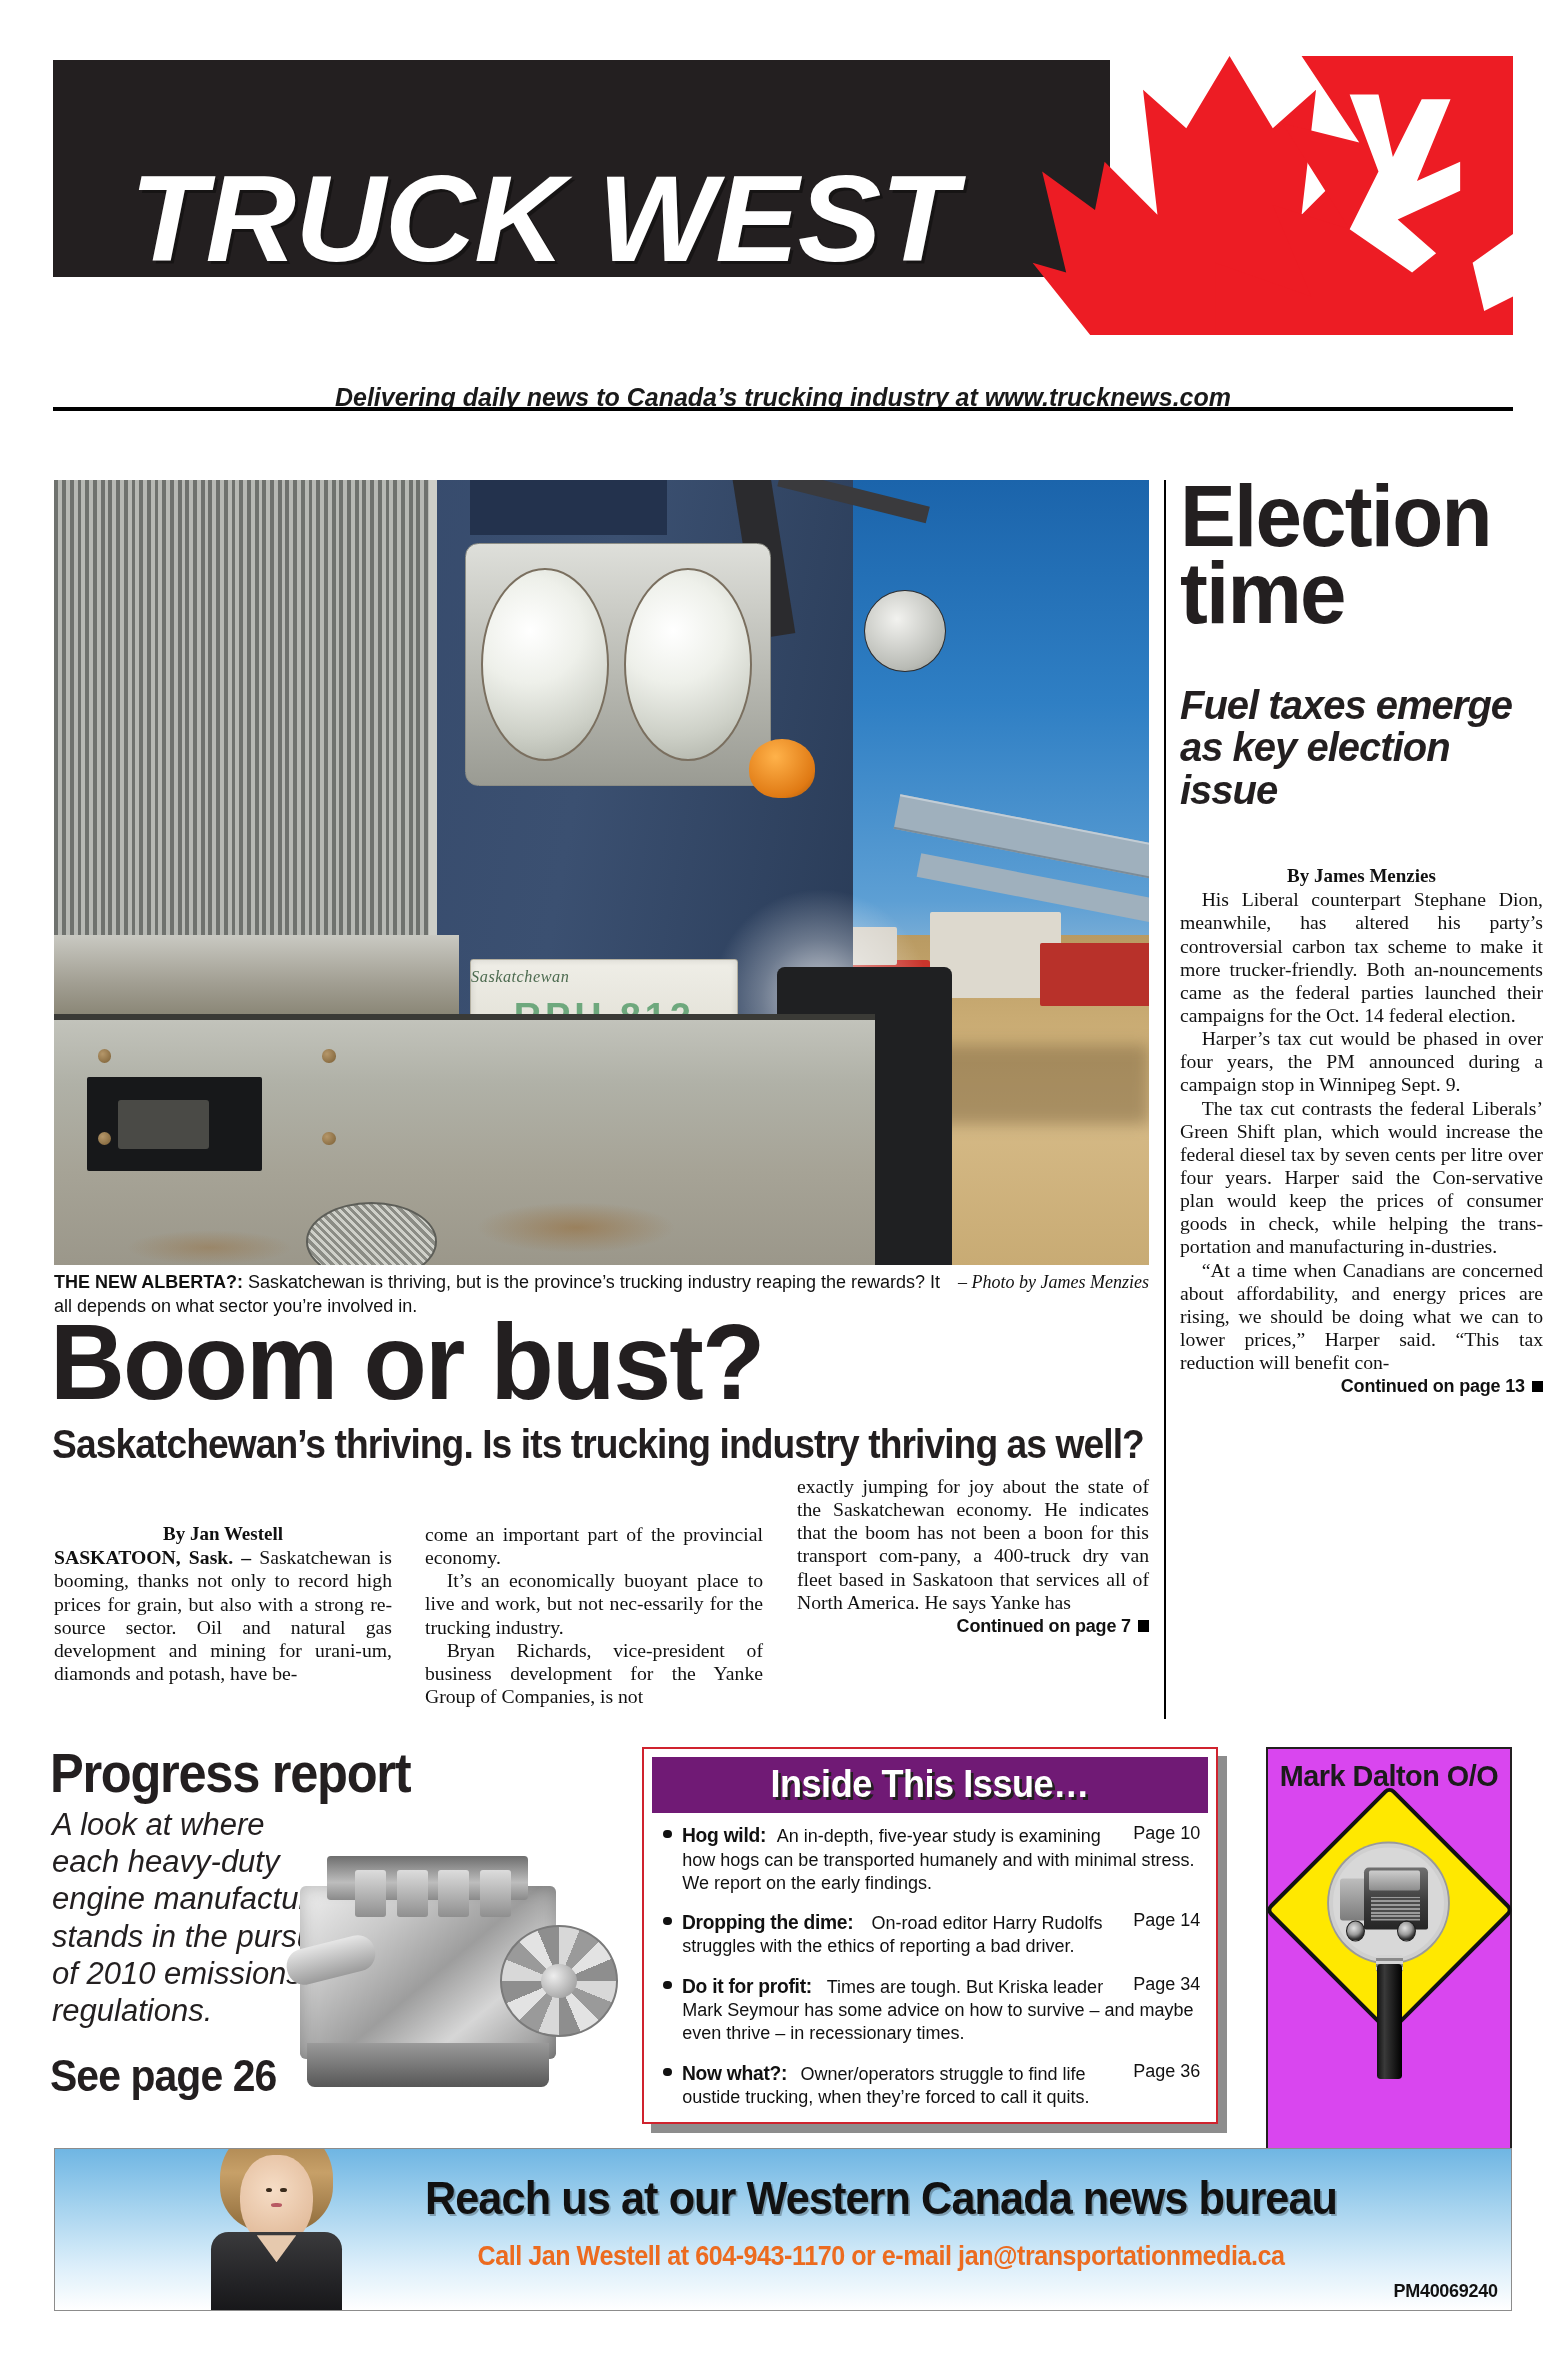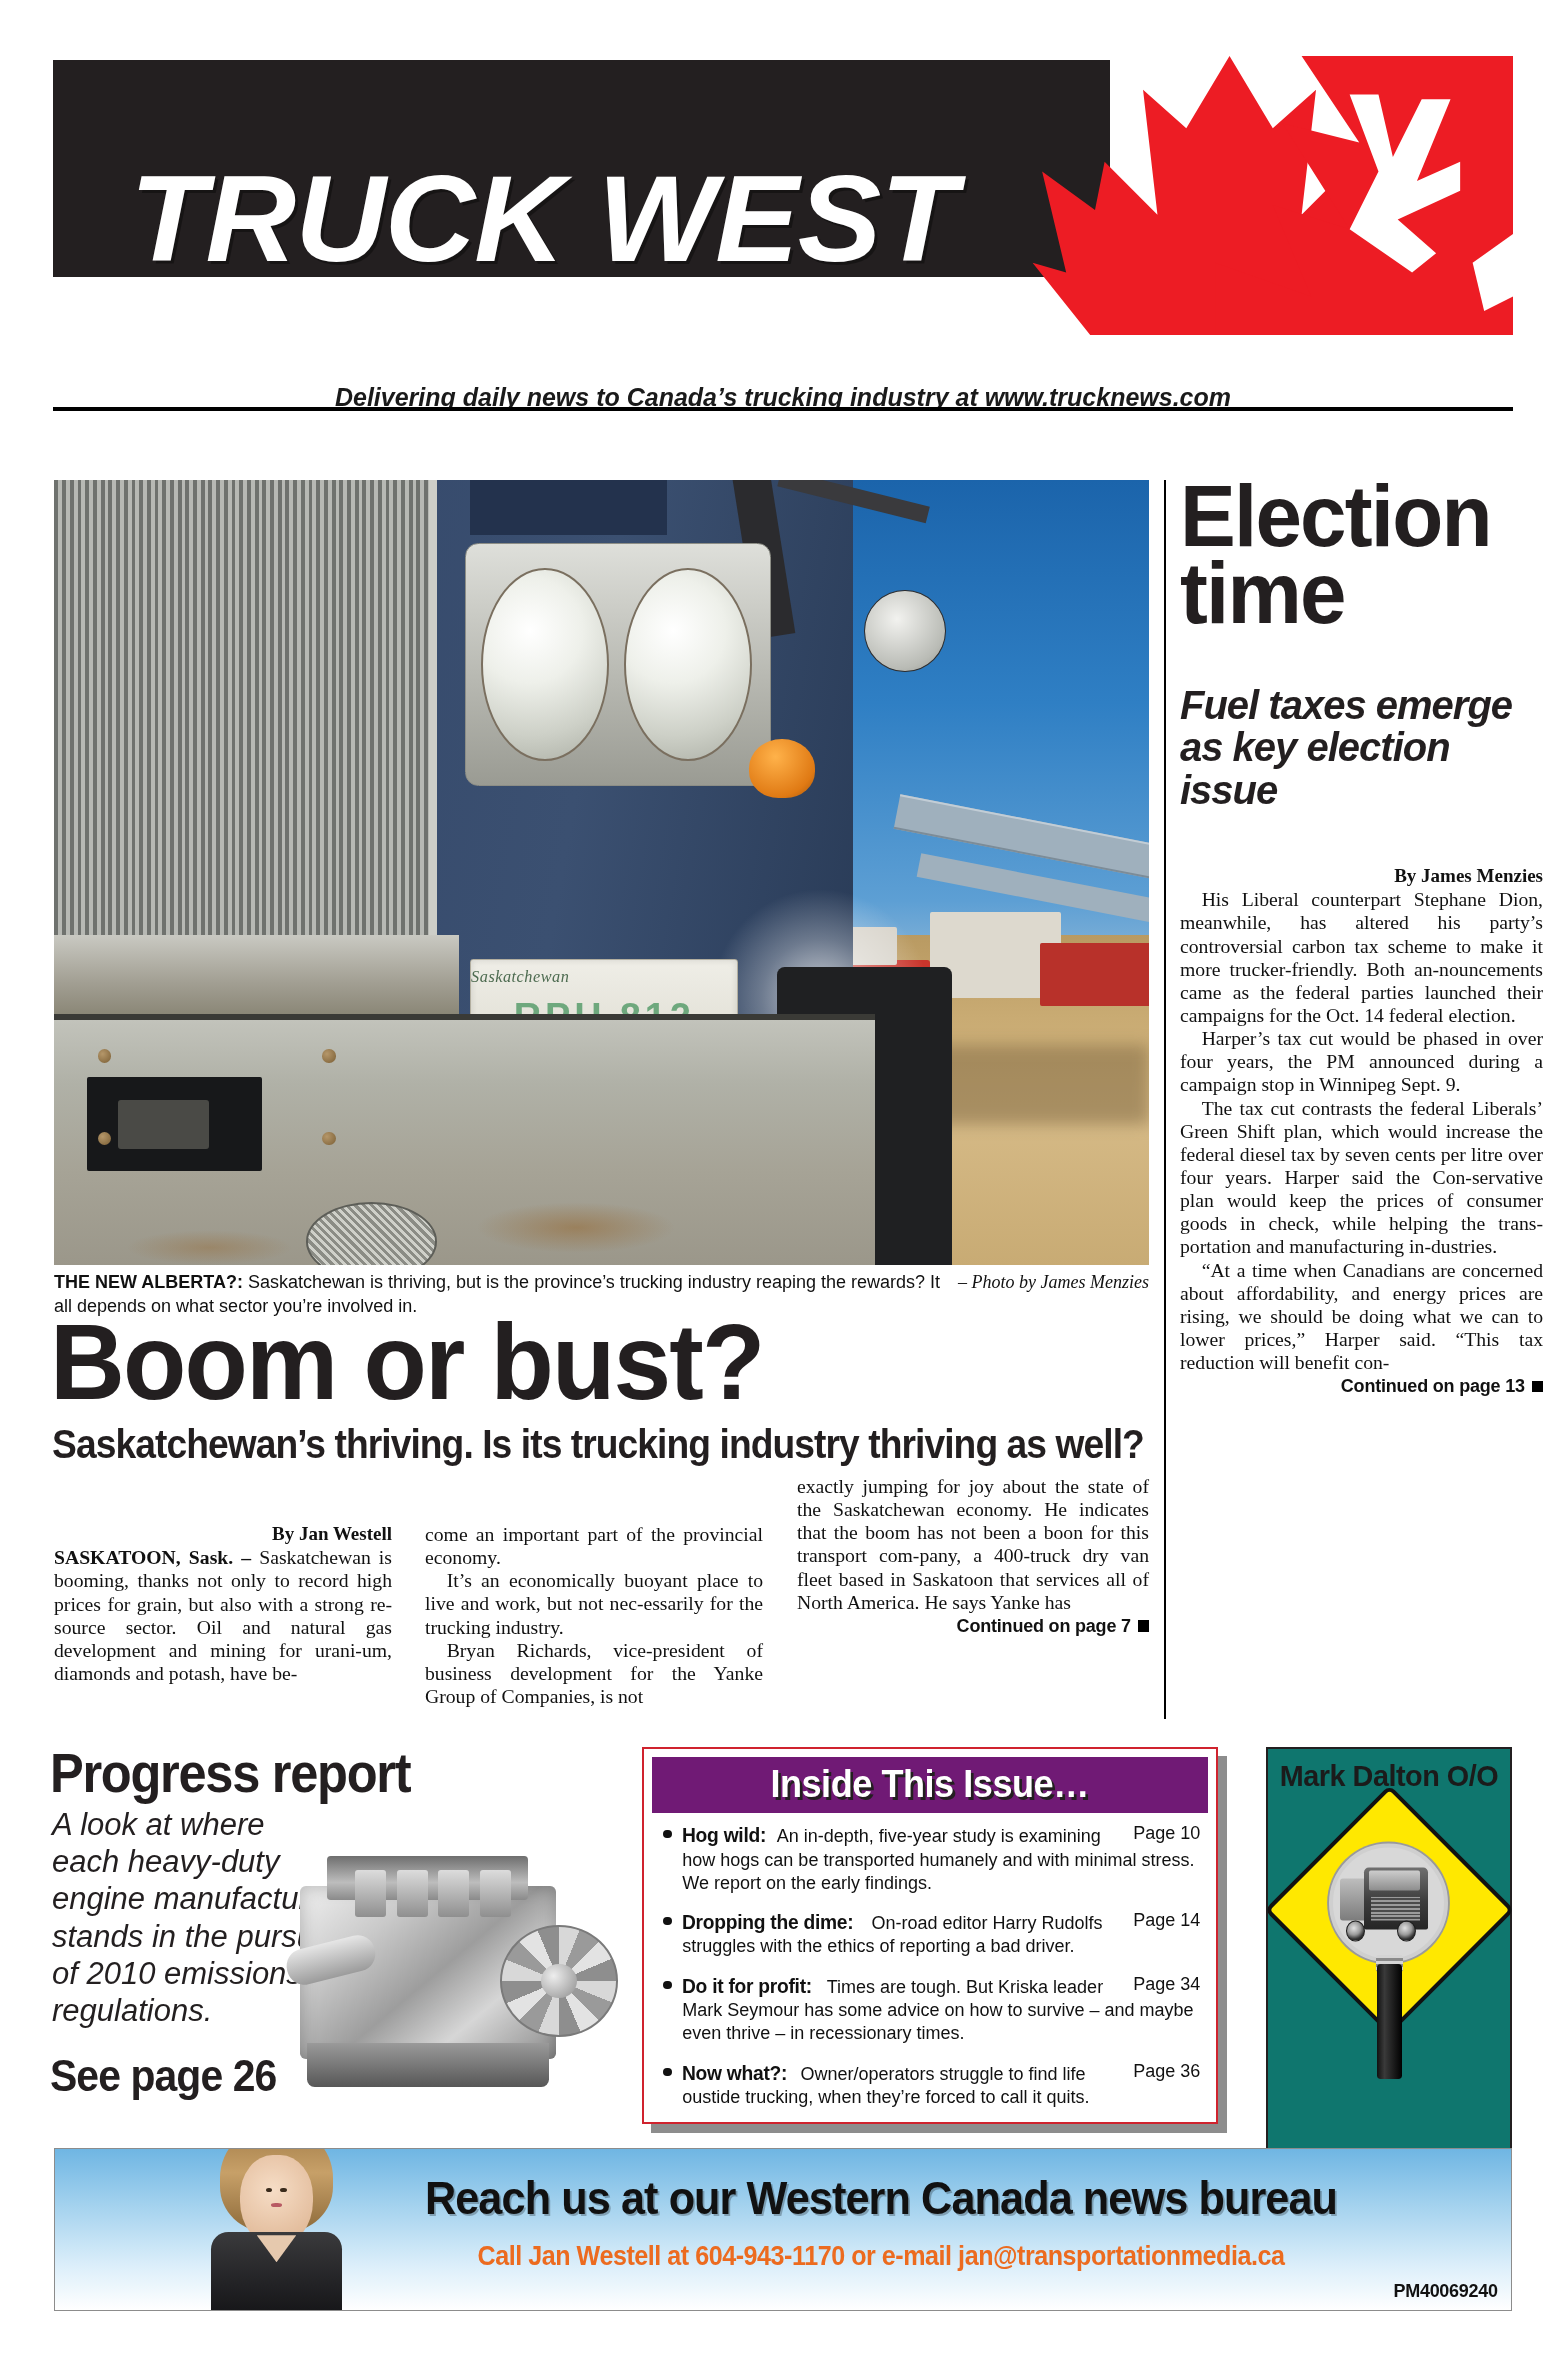--- a/index.html
+++ b/index.html
@@ -355,21 +355,21 @@
     font-size: 19.7px;
     line-height: 1.175;
     color: #111;
     text-align: justify;
     text-justify: inter-word;
     hyphens: manual;
   }
   .col p { margin: 0; text-indent: 1.1em; }
   .col p.first { text-indent: 0; }
   .byline {
-    text-align: right;
+    text-align: center;
     font-weight: 700;
     font-size: 19px;
     text-indent: 0 !important;
     margin-bottom: 1px !important;
     font-family: "Liberation Serif", serif;
   }
   .dateline { font-weight: 700; }
   .contd {
     text-align: right;
     font-family: "Liberation Sans", sans-serif;
@@ -569,21 +569,21 @@
     display: inline-block;
     transform-origin: left;
   }
   .inside-item .pg { float: right; }
 
   
   .dalton-box {
     position: absolute;
     left: 1266px; top: 1747px;
     width: 246px; height: 489px;
-    background: #0f766e;
+    background: #d946ef;
     border: 2.9px solid #231f20;
   }
   .dalton-title {
     position: absolute; left: 0; top: 9.6px;
     width: 100%; text-align: center;
     font-weight: 700;
     font-size: 30px;
     color: #1b1b1b;
     letter-spacing: -0.5px;
     transform: scaleX(0.96);

